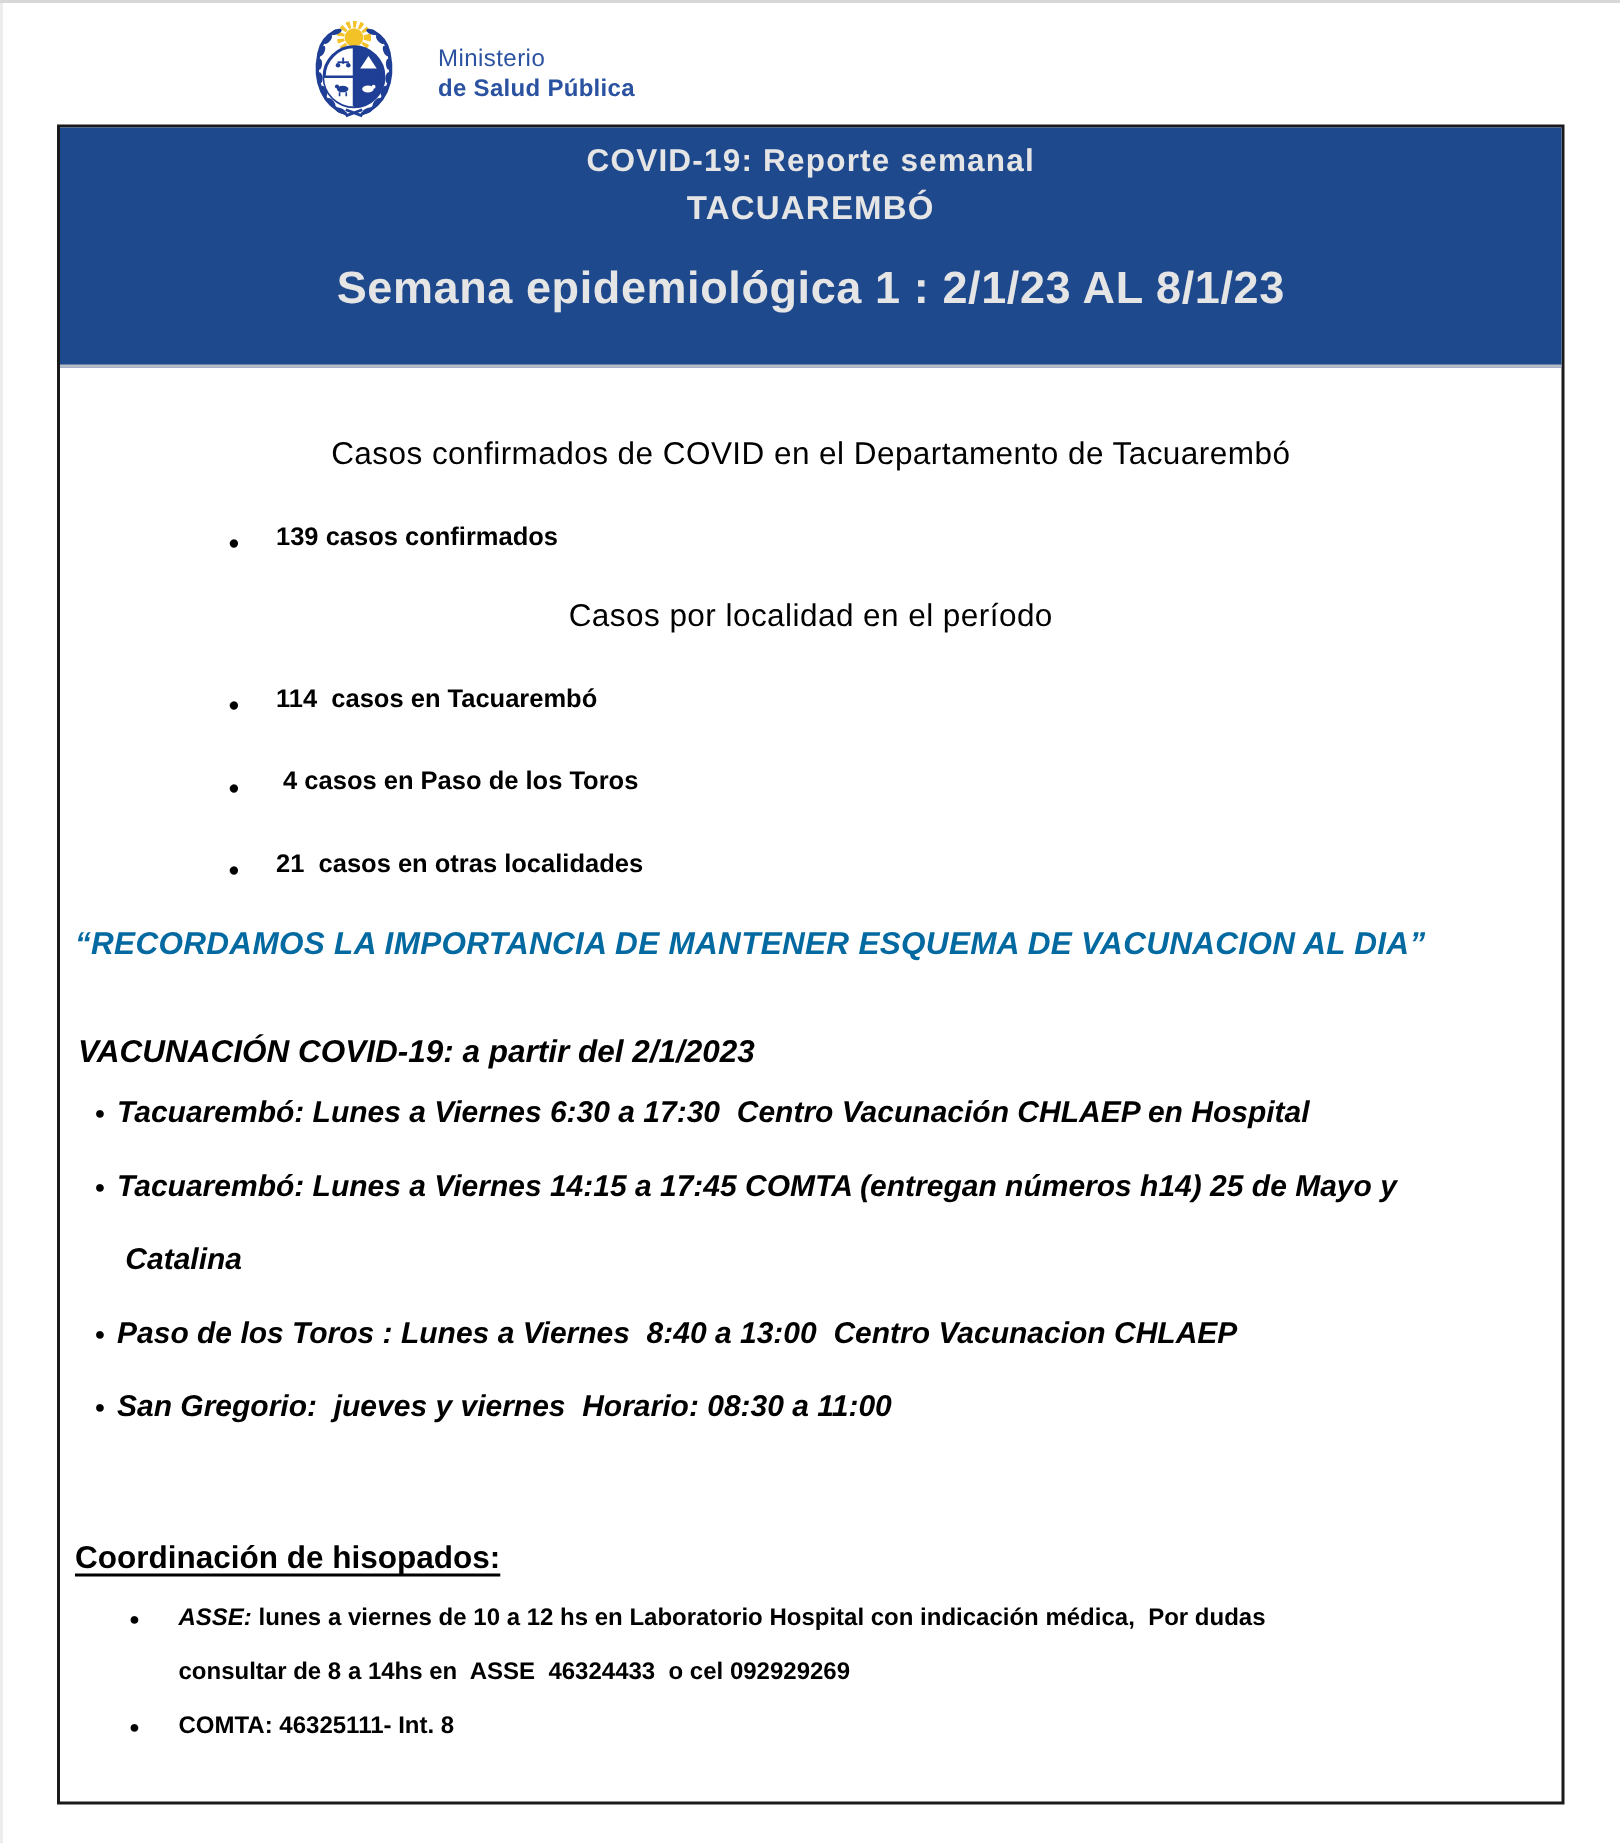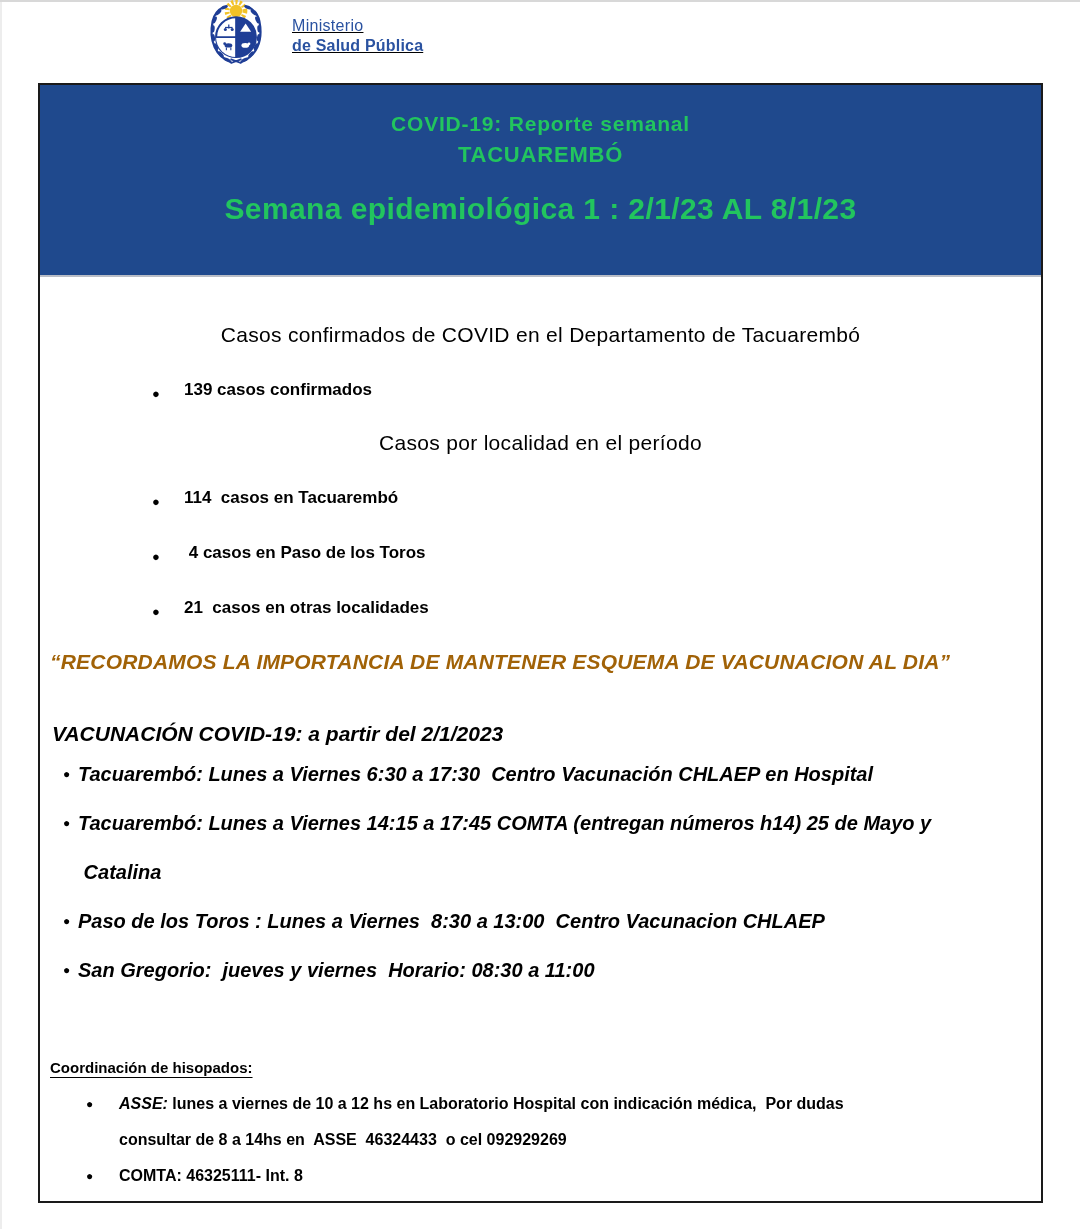--- a/index.html
+++ b/index.html
@@ -8,39 +8,39 @@
     position:relative;
     width:1080px; height:1229px;
     background:#ffffff;
     font-family:"Liberation Sans", sans-serif;
     color:#000;
     overflow:hidden;
     box-shadow: inset 0 2px 0 #d8d8d8, inset 2px 0 0 #ededed;
   }
 
   
-  .header { display:flex; align-items:flex-start; padding:0 0 0 188px; height:80px;text-decoration:underline; }
+  .header { display:flex; align-items:flex-start; padding:14px 0 0 188px; height:80px; }
   .emblem { width:96px; height:66px; flex:0 0 auto; }
   .logo-text { margin-left:8px; margin-top:16px; font-size:16px; line-height:20px;
                color:#2A52A0; letter-spacing:0.3px; }
   .logo-text .l2 { font-weight:bold; letter-spacing:0.2px; }
 
   
   .doc-box {
     position:absolute; left:38px; top:83px;
     width:1005px; height:1120px;
     border:2px solid #1a1a1a;
     background:#fff;
   }
   .banner {
-    height:192px;
+    height:160px;
     background:#1F498D;
     border-bottom:2px solid #b9bdc6;
-    text-align:center; color:#22c55e;
-    padding-top:27px;
+    text-align:center; color:#e5e5e5;
+    padding-top:11px;
   }
   .banner .b1 { font-size:21px; font-weight:bold; letter-spacing:0.8px; }
   .banner .b2 { font-size:22px; font-weight:bold; letter-spacing:0.8px; margin-top:6px; }
   .banner .week { font-size:30px; font-weight:bold; letter-spacing:0.4px; margin-top:24px; }
 
   .doc-body { position:relative; }
 
   .center-heading { text-align:center; font-size:21px; font-weight:normal;
                     letter-spacing:0.3px; white-space:pre-wrap; }
   .h-confirmed { margin-top:46px; }
@@ -49,38 +49,38 @@
   ul { list-style:none; }
   .cases li {
     position:relative; margin-left:112px; margin-top:31px; padding-left:32px;
     font-size:17px; font-weight:bold; white-space:pre-wrap; line-height:24px;
   }
   .cases li::before { content:"●"; position:absolute; left:0; top:4px; font-size:13px; }
 
   .reminder {
     margin:30px 10px 0 10px;
     font-size:21px; font-weight:bold; font-style:italic;
-    color:#a16207; letter-spacing:0.2px; white-space:pre-wrap;
+    color:#0369a1; letter-spacing:0.2px; white-space:pre-wrap;
   }
 
   .vax-heading {
     margin:48px 0 0 12px;
     font-size:21px; font-weight:bold; font-style:italic; white-space:pre-wrap;
   }
   .vax-list { margin-top:4px; }
   .vax-list li {
     position:relative; margin-left:23px; padding-left:15px; margin-right:10px;
     font-size:20px; font-weight:bold; font-style:italic;
     line-height:49px; white-space:pre-wrap;
   }
   .vax-list li::before { content:"●"; position:absolute; left:0; top:0; font-size:12px; font-style:normal; }
 
   .swab-heading {
     margin:64px 0 0 10px;
-    font-size:15px; font-weight:bold; text-decoration:underline;
+    font-size:21px; font-weight:bold; text-decoration:underline;
     text-underline-offset:4px; white-space:pre-wrap;
   }
   .swab-list { margin-top:10px; }
   .swab-list li {
     position:relative; margin-left:46px; padding-left:33px; margin-right:30px;
     font-size:16px; font-weight:bold; line-height:36px; white-space:pre-wrap;
   }
   .swab-list li::before { content:"●"; position:absolute; left:0; top:0; font-size:12px; }
   .swab-label-italic { font-style:italic; }
 </style>
@@ -172,21 +172,21 @@
       </ul>
 
       <p class="reminder">“RECORDAMOS LA IMPORTANCIA DE MANTENER ESQUEMA DE VACUNACION AL DIA”</p>
 
       <p class="vax-heading">VACUNACIÓN COVID-19: a partir del 2/1/2023</p>
 
       <ul class="vax-list">
         <li>Tacuarembó: Lunes a Viernes 6:30 a 17:30  Centro Vacunación CHLAEP en Hospital</li>
         <li>Tacuarembó: Lunes a Viernes 14:15 a 17:45 COMTA (entregan números h14) 25 de Mayo y 
  Catalina</li>
-        <li>Paso de los Toros : Lunes a Viernes  8:30 a 13:00  Centro Vacunacion CHLAEP</li>
+        <li>Paso de los Toros : Lunes a Viernes  8:40 a 13:00  Centro Vacunacion CHLAEP</li>
         <li>San Gregorio:  jueves y viernes  Horario: 08:30 a 11:00</li>
       </ul>
 
       <p class="swab-heading">Coordinación de hisopados:</p>
 
       <ul class="swab-list">
         <li><span class="swab-label-italic">ASSE:</span><span> lunes a viernes de 10 a 12 hs en Laboratorio Hospital con indicación médica,  Por dudas 
 consultar de 8 a 14hs en  ASSE  46324433  o cel 092929269</span></li>
         <li><span>COMTA:</span><span> 46325111- Int. 8</span></li>
       </ul>

